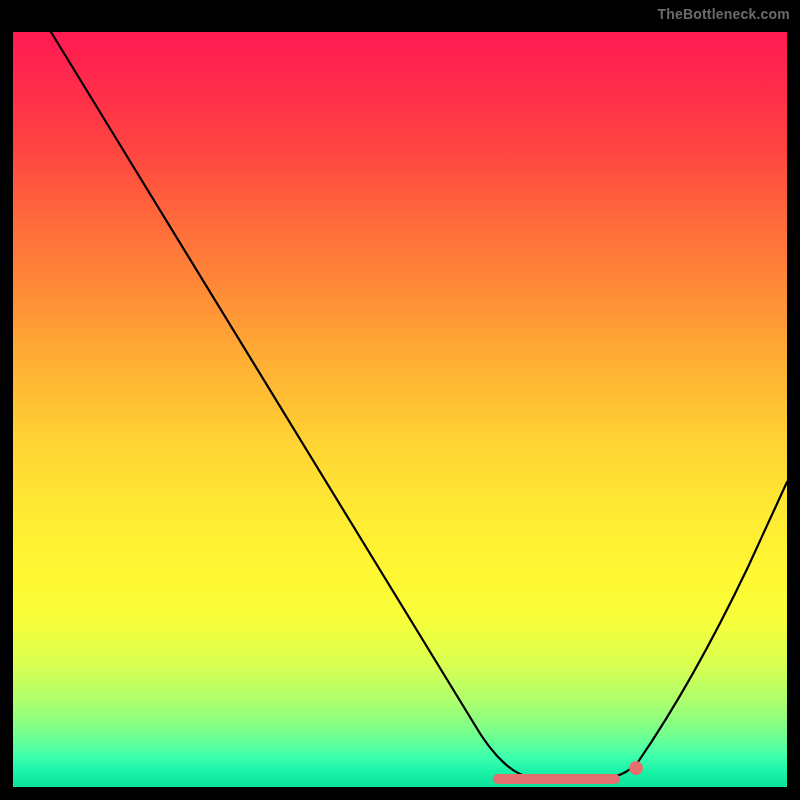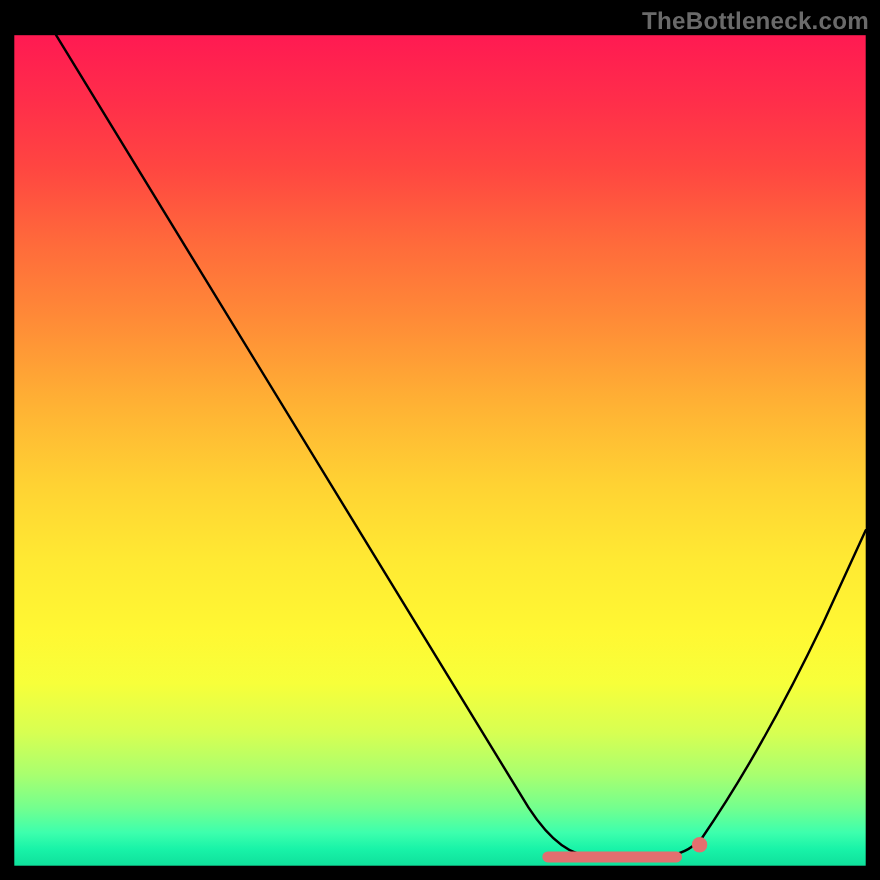--- a/index.html
+++ b/index.html
@@ -8,21 +8,21 @@
     position: relative;
     width: 800px;
     height: 800px;
     background: #000;
   }
   .watermark {
     position: absolute;
     top: 6px;
     right: 10px;
     font-family: Arial, Helvetica, sans-serif;
-    font-size: 22px;
+    font-size: 14px;
     font-weight: 600;
     color: #6a6a6a;
     letter-spacing: 0.2px;
     z-index: 10;
     text-align: right;
   }
   .plot {
     position: absolute;
     left: 13px;
     top: 32px;

